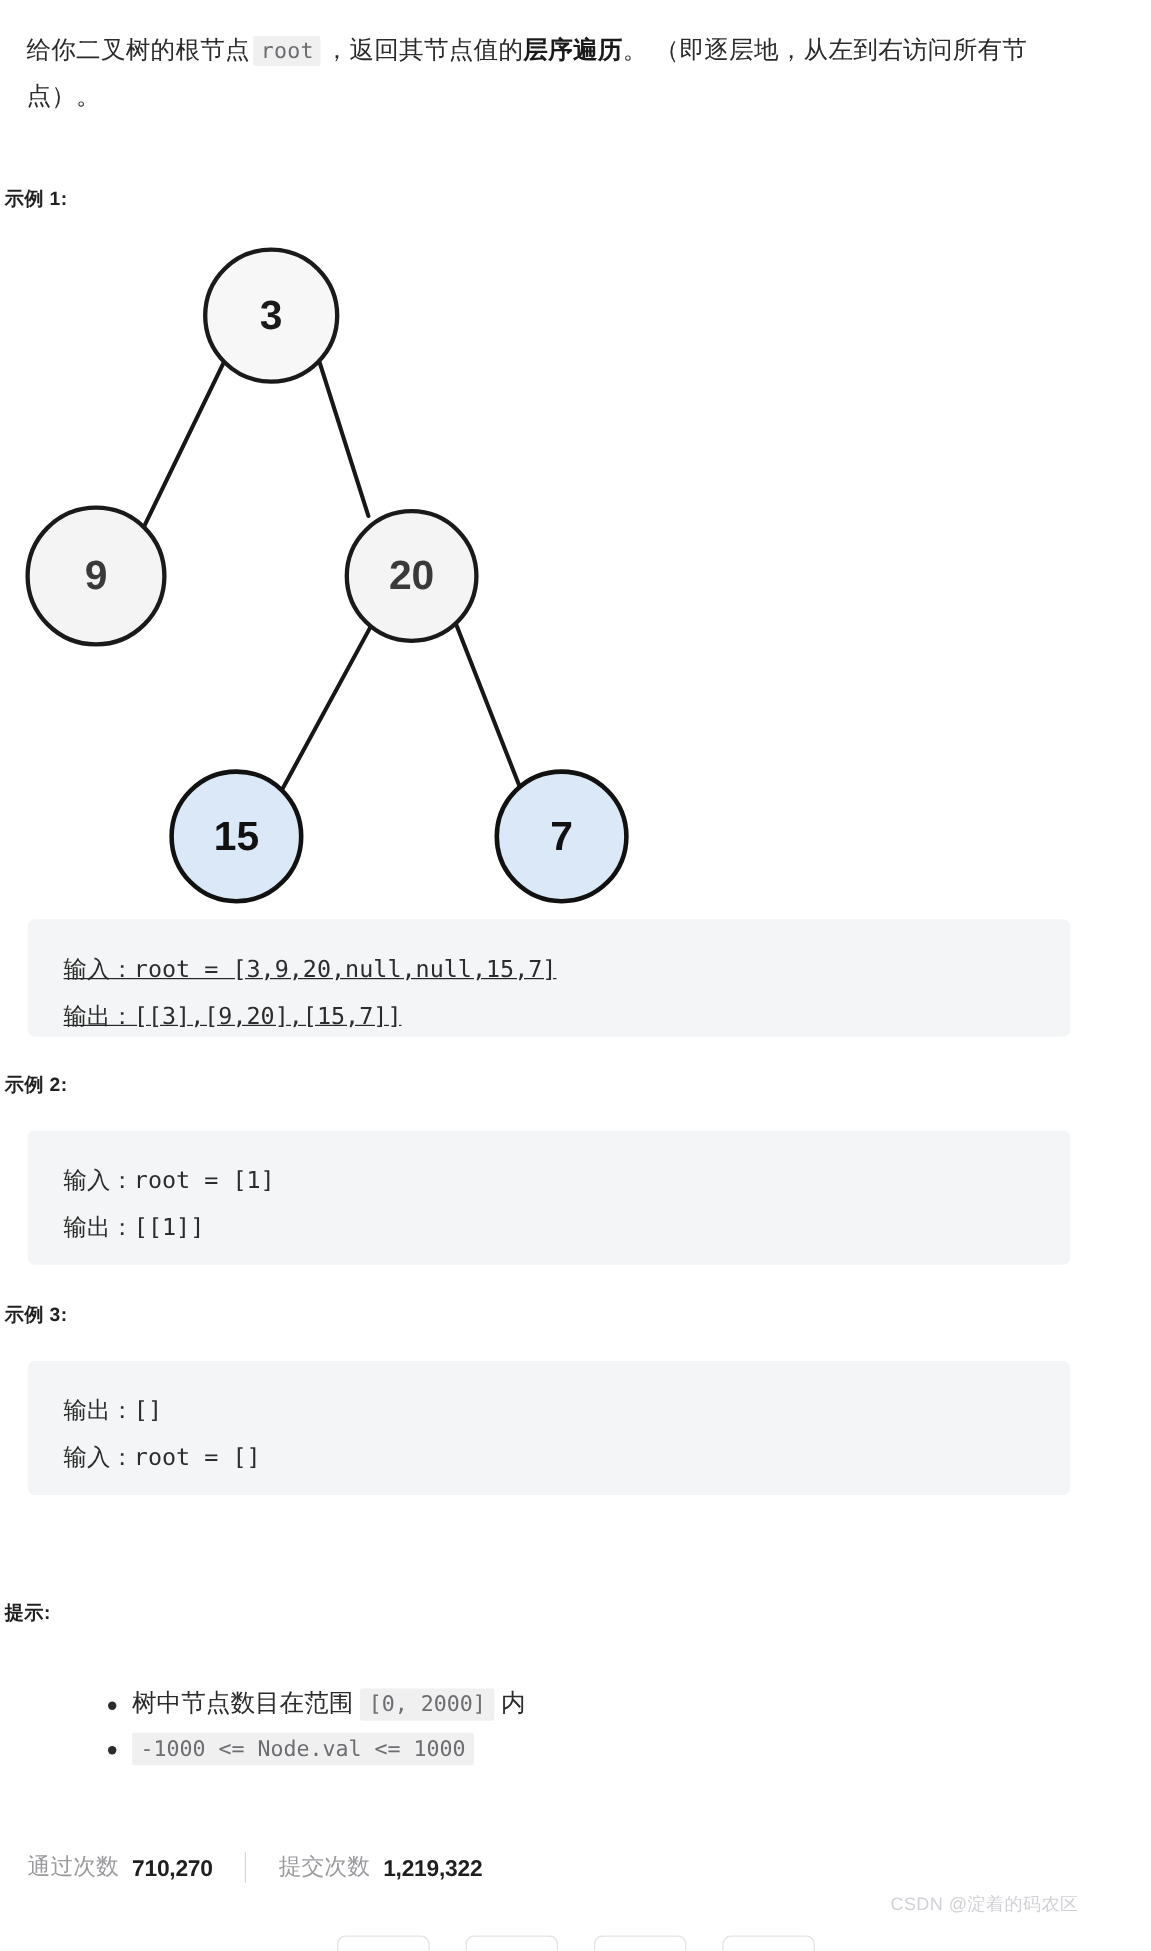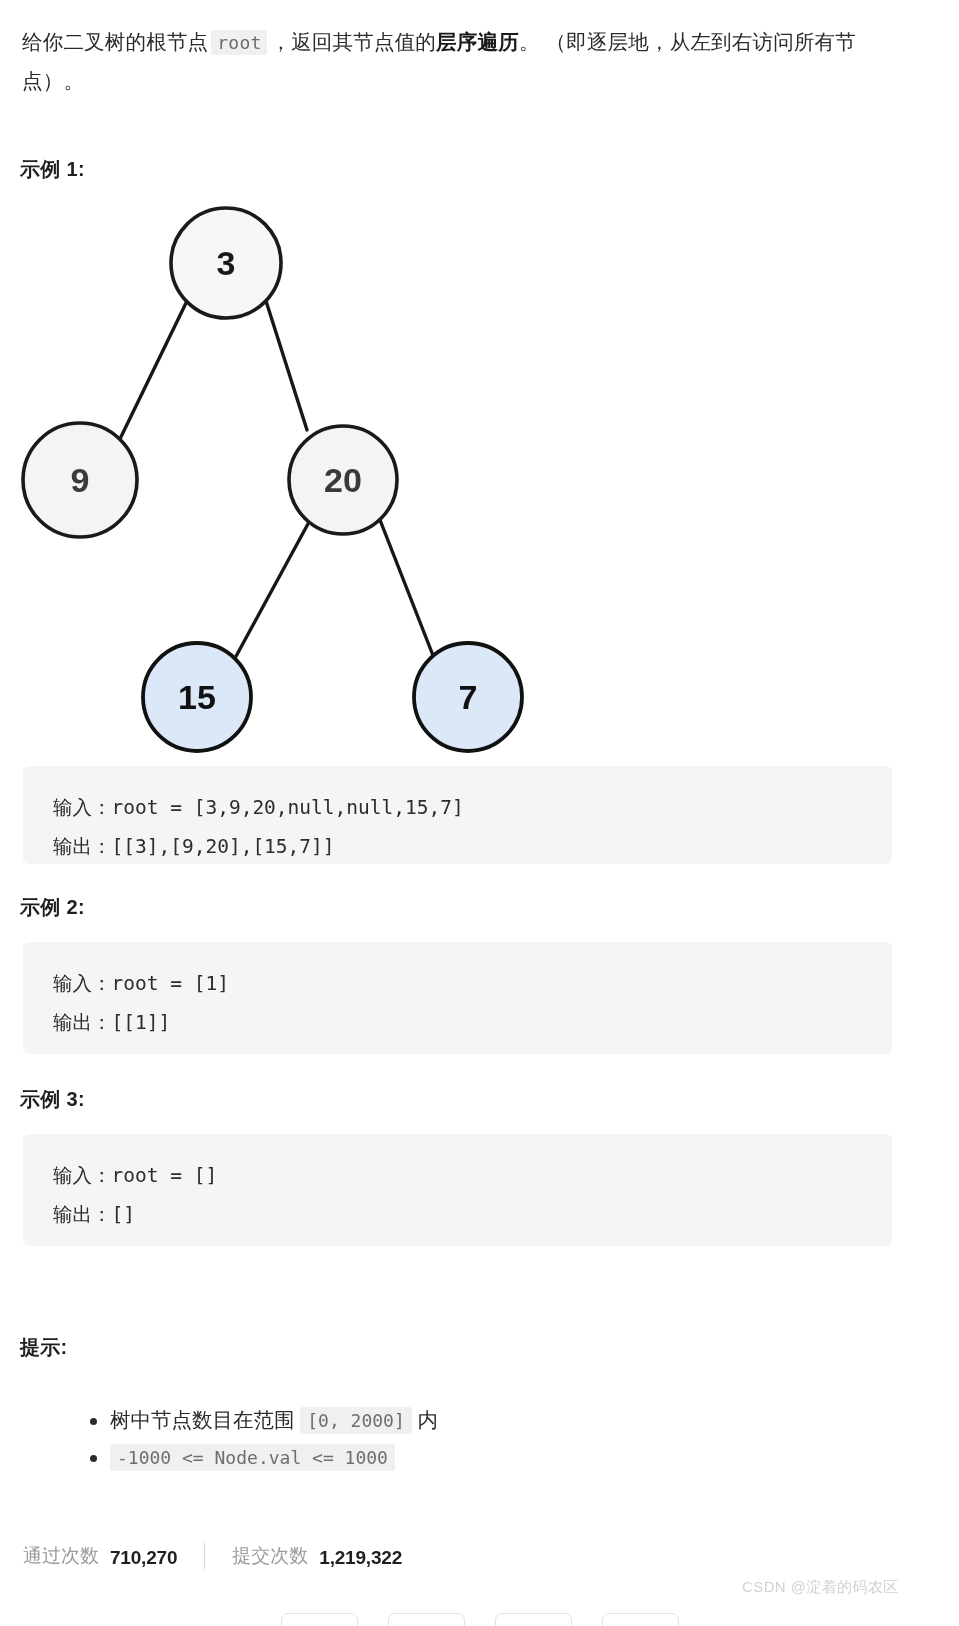--- a/index.html
+++ b/index.html
@@ -38,22 +38,22 @@
     color: #6b6b70;
     font-size: 18px;
     padding: 2px 6px;
     border-radius: 2px;
     margin: 0 3px;
   }
 
   
   .ex-heading {
     position: absolute;
-    left: 20px;
-    font-size: 20px;
+    left: 4px;
+    font-size: 16px;
     font-weight: 700;
     color: #1f1f1f;
     letter-spacing: 0.3px;
   }
   #ex1-heading { top: 156px; }
   #ex2-heading { top: 894px; }
   #ex3-heading { top: 1086px; }
   #hints-heading { top: 1334px; }
 
   
@@ -68,21 +68,21 @@
 
   
   .codeblock {
     position: absolute;
     left: 23px;
     width: 869px;
     background: #f4f5f6;
     border-radius: 6px;
     padding: 22px 30px 18px 30px;
   }
-  #code-ex1 { top: 766px; height: 98px; }
+  #code-ex1 { top: 766px; height: 98px; text-decoration: underline; }
   #code-ex2 { top: 942px; height: 112px; }
   #code-ex3 { top: 1134px; height: 112px; }
   .codeline {
     font-family: "DejaVu Sans Mono", "Liberation Mono", monospace;
     font-size: 19.5px;
     line-height: 39px;
     color: #2c2c2c;
     white-space: pre;
   }
 
@@ -224,22 +224,22 @@
 </div>
 
 <div class="ex-heading" id="ex2-heading">示例 2:</div>
 <div class="codeblock" id="code-ex2">
   <div class="codeline">输入：root = [1]</div>
   <div class="codeline">输出：[[1]]</div>
 </div>
 
 <div class="ex-heading" id="ex3-heading">示例 3:</div>
 <div class="codeblock" id="code-ex3">
+  <div class="codeline">输出：[]</div>
   <div class="codeline">输入：root = []</div>
-  <div class="codeline">输出：[]</div>
 </div>
 
 <div class="ex-heading" id="hints-heading">提示:</div>
 <ul class="hints-list">
   <li class="hint-item"><span>树中节点数目在范围</span> <span class="hint-code">[0, 2000]</span> <span>内</span></li>
   <li class="hint-item"><span class="hint-code">-1000 &lt;= Node.val &lt;= 1000</span></li>
 </ul>
 
 <div class="stats">
   <span class="stat-label">通过次数</span>

